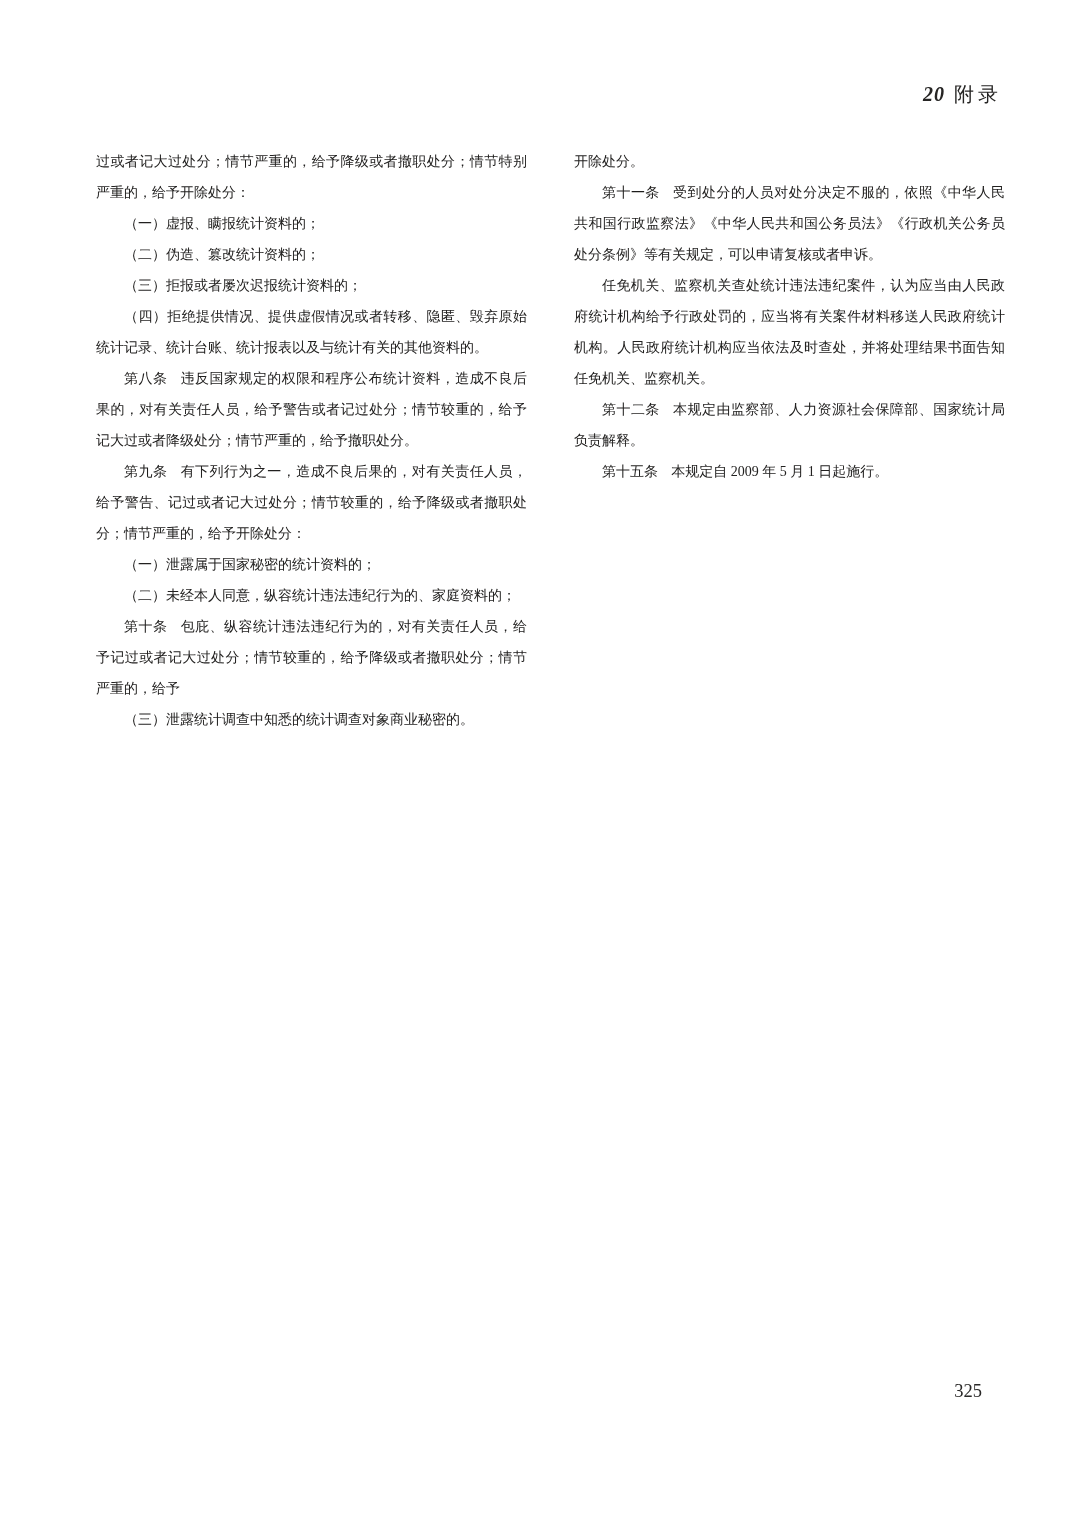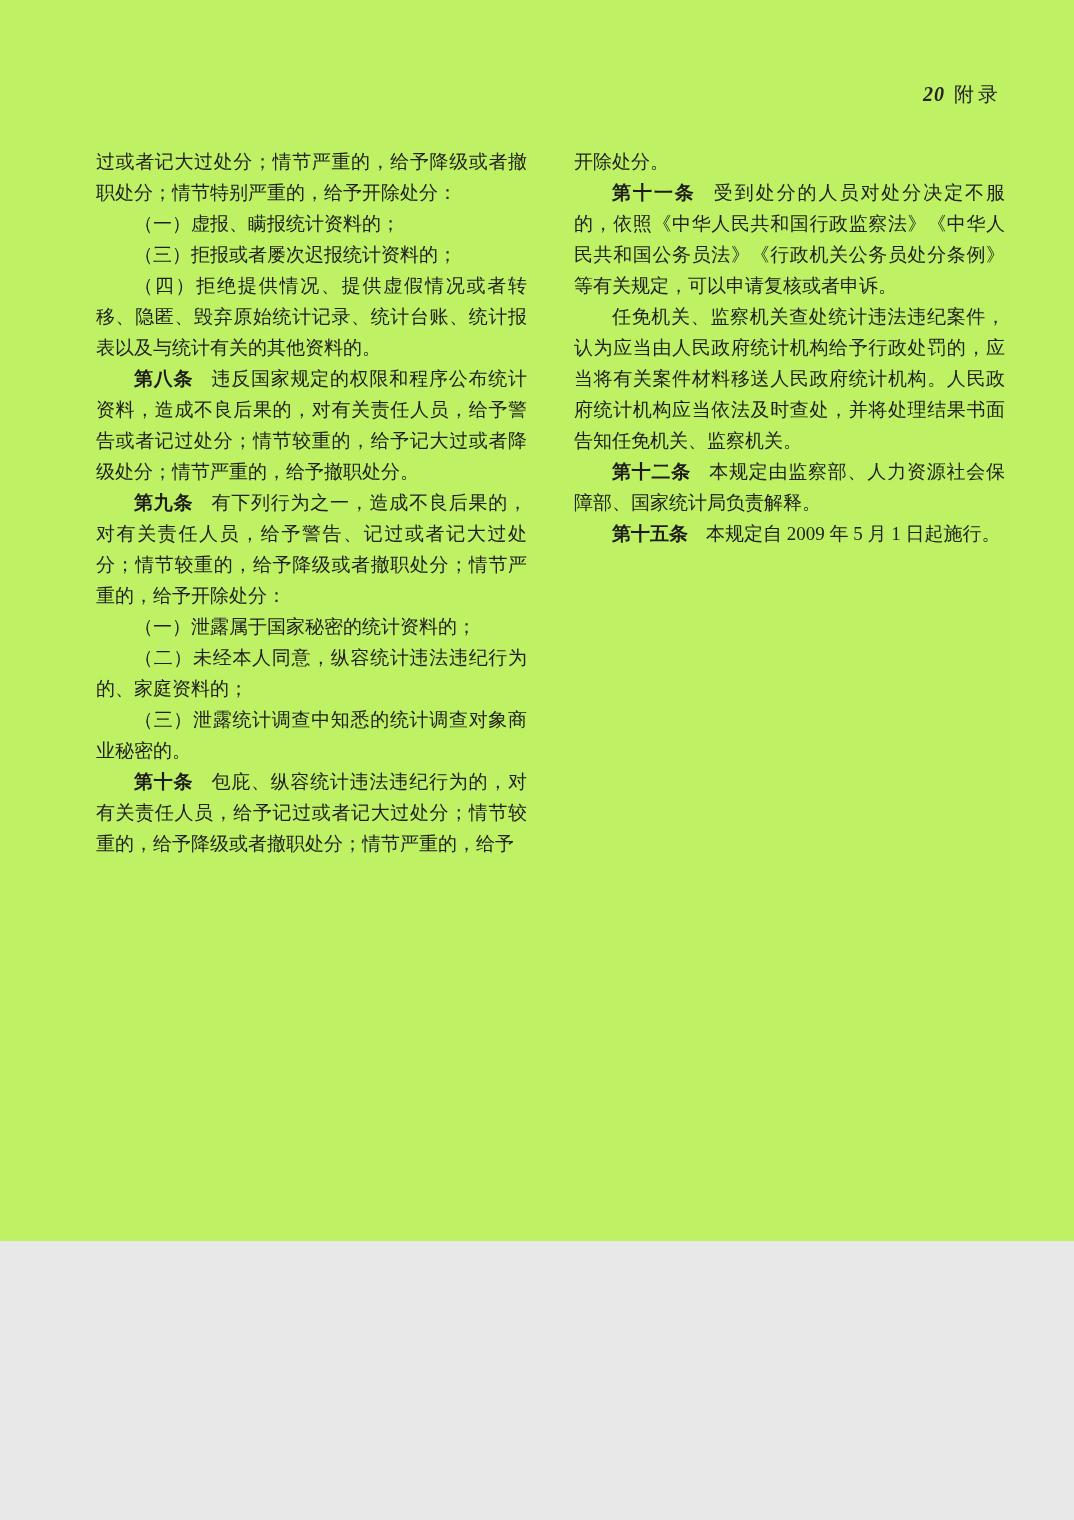--- a/index.html
+++ b/index.html
@@ -3,23 +3,23 @@
 <meta charset="utf-8">
 <style>
   html, body {
     margin: 0;
     padding: 0;
     background: #e8e8e8;
   }
   .page {
     position: relative;
     width: 1074px;
-    height: 1241px;
+    height: 1520px;
     margin: 0 auto;
-    background: #bef264;
+    background: #ffffff;
     color: #222120;
     font-family: "Liberation Serif", "DejaVu Serif", serif;
     overflow: hidden;
   }
   .running-header {
     position: absolute;
     top: 82px;
     right: 72px;
     font-size: 20px;
     line-height: 24px;
@@ -37,32 +37,32 @@
   }
   .col {
     position: absolute;
     top: 146px;
     width: 431px;
   }
   .col-left  { left: 96px; }
   .col-right { left: 574px; }
   .para {
     margin: 0;
-    font-size: 19px;
+    font-size: 14px;
     line-height: 31px;
     text-align: justify;
     text-justify: inter-character;
     text-indent: 2em;
     word-break: normal;
     overflow-wrap: break-word;
   }
   .para.no-indent { text-indent: 0; }
   .article-no {
     font-family: "Liberation Sans", "DejaVu Sans", sans-serif;
-    font-weight: bold;
+    font-weight: normal;
     font-style: normal;
     margin-right: 0.95em;
     color: #1d1c1b;
   }
   .page-number {
     position: absolute;
     top: 1380px;
     right: 92px;
     font-size: 18.5px;
     line-height: 22px;
@@ -75,28 +75,29 @@
 
 <div class="page">
 
   <div class="running-header">
     <span class="chapter-num">20</span><span class="chapter-title">附录</span>
   </div>
 
   <div class="col col-left">
       <p class="para no-indent"><span>过或者记大过处分；情节严重的，给予降级或者撤职处分；情节特别严重的，给予开除处分：</span></p>
       <p class="para"><span>（一）虚报、瞒报统计资料的；</span></p>
+      <p class="para"><span>（二）伪造、篡改统计资料的；</span></p>
       <p class="para"><span>（三）拒报或者屡次迟报统计资料的；</span></p>
       <p class="para"><span>（四）拒绝提供情况、提供虚假情况或者转移、隐匿、毁弃原始统计记录、统计台账、统计报表以及与统计有关的其他资料的。</span></p>
       <p class="para"><b class="article-no">第八条</b><span>违反国家规定的权限和程序公布统计资料，造成不良后果的，对有关责任人员，给予警告或者记过处分；情节较重的，给予记大过或者降级处分；情节严重的，给予撤职处分。</span></p>
       <p class="para"><b class="article-no">第九条</b><span>有下列行为之一，造成不良后果的，对有关责任人员，给予警告、记过或者记大过处分；情节较重的，给予降级或者撤职处分；情节严重的，给予开除处分：</span></p>
       <p class="para"><span>（一）泄露属于国家秘密的统计资料的；</span></p>
       <p class="para"><span>（二）未经本人同意，纵容统计违法违纪行为的、家庭资料的；</span></p>
+      <p class="para"><b class="article-no">第十条</b><span>包庇、纵容统计违法违纪行为的，对有关责任人员，给予记过或者记大过处分；情节较重的，给予降级或者撤职处分；情节严重的，给予</span></p>
       <p class="para"><span>（三）泄露统计调查中知悉的统计调查对象商业秘密的。</span></p>
-      <p class="para"><b class="article-no">第十条</b><span>包庇、纵容统计违法违纪行为的，对有关责任人员，给予记过或者记大过处分；情节较重的，给予降级或者撤职处分；情节严重的，给予</span></p>
     </div>
 
   <div class="col col-right">
       <p class="para no-indent"><span>开除处分。</span></p>
       <p class="para"><b class="article-no">第十一条</b><span>受到处分的人员对处分决定不服的，依照《中华人民共和国行政监察法》《中华人民共和国公务员法》《行政机关公务员处分条例》等有关规定，可以申请复核或者申诉。</span></p>
       <p class="para"><span>任免机关、监察机关查处统计违法违纪案件，认为应当由人民政府统计机构给予行政处罚的，应当将有关案件材料移送人民政府统计机构。人民政府统计机构应当依法及时查处，并将处理结果书面告知任免机关、监察机关。</span></p>
       <p class="para"><b class="article-no">第十二条</b><span>本规定由监察部、人力资源社会保障部、国家统计局负责解释。</span></p>
       <p class="para"><b class="article-no">第十五条</b><span>本规定自 2009 年 5 月 1 日起施行。</span></p>
     </div>
 

